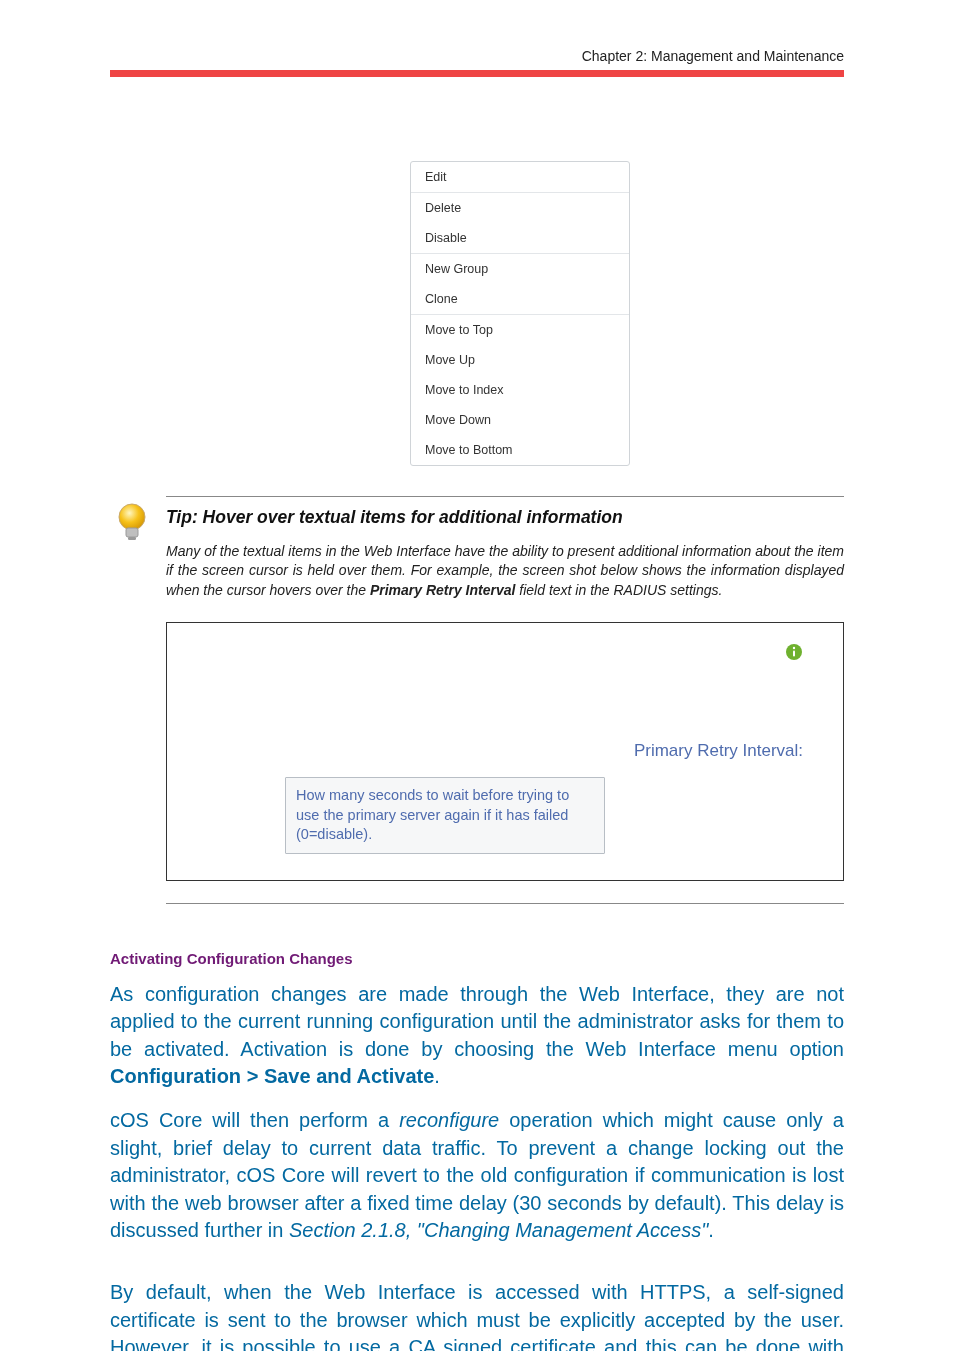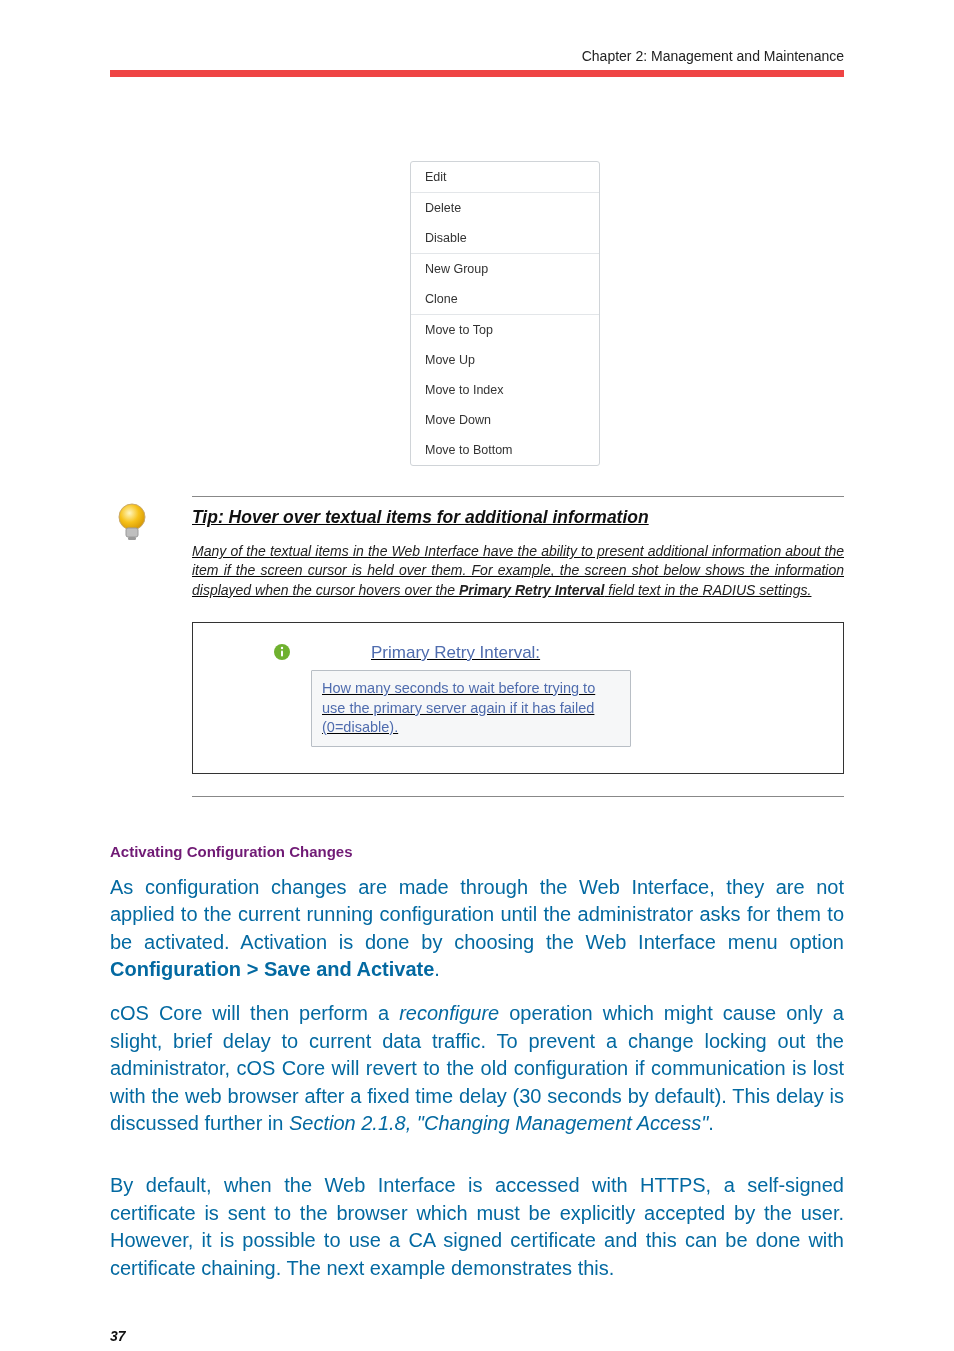--- a/index.html
+++ b/index.html
@@ -3,35 +3,35 @@
 <meta charset="utf-8">
 <style>
   * { box-sizing: border-box; margin: 0; padding: 0; }
   html, body { width: 954px; background: #fff; font-family: "Myriad Pro", "Segoe UI", Arial, sans-serif; color: #000; }
   .page { width: 954px; padding: 48px 110px 60px 110px; position: relative; }
   .runhead { text-align: right; font-size: 14px; color: #222; padding-bottom: 6px; border-bottom: 7px solid #ef4444; }
   .topgap { height: 56px; }
   .intro { margin-left: 165px; text-align: justify; font-size: 14.5px; line-height: 1.35; }
   .intro em { font-style: italic; }
   .menu-wrap { margin: 28px 0 28px 300px; }
-  .ctx-menu { width: 190px; border: 1px solid #d0d4d8; border-radius: 3px; background: #fff; font-size: 12.5px; color: #333; box-shadow: 0 0 0 rgba(0,0,0,0); }
+  .ctx-menu { width: 220px; border: 1px solid #d0d4d8; border-radius: 3px; background: #fff; font-size: 12.5px; color: #333; box-shadow: 0 0 0 rgba(0,0,0,0); }
   .ctx-menu .mi { padding: 8px 14px; }
   .ctx-menu .sep { border-top: 1px solid #e3e6e9; }
-  .tip-block { display: flex; gap: 38px; margin-top: 8px; text-decoration: underline; }
+  .tip-block { display: flex; gap: 12px; margin-top: 8px; }
   .tip-icon { width: 44px; height: 44px; flex: 0 0 44px; margin-top: 6px; }
   .tip-body { flex: 1; }
   .tip-rule-top { border-top: 1px solid #888; height: 0; margin-top: 2px; }
   .tip-title { font-size: 17.5px; font-weight: 700; font-style: italic; color: #111; margin: 10px 0 14px 0; }
   .tip-para { font-size: 14px; font-style: italic; color: #222; text-align: justify; line-height: 1.38; }
   .tip-para b { font-style: italic; font-weight: 700; }
   .tooltip-figure { margin: 22px 0 22px 0; border: 1px solid #333; padding: 20px 40px 26px 40px; }
-  .tooltip-row1 { display: flex; align-items: flex-start; gap: 80px; padding-left: 40px; }
+  .tooltip-row1 { display: flex; align-items: flex-end; gap: 80px; padding-left: 40px; flex-direction: column; }
   .info-icon { width: 18px; height: 18px; flex: 0 0 18px; }
   .pri-label { color: #4f6cae; font-size: 17px; }
-  .tooltip-box { margin: 7px 0 0 78px; width: 320px; border: 1px solid #b8bec5; background: #f6f7f8; color: #4f6cae; font-size: 14.5px; line-height: 1.35; padding: 8px 10px; border-radius: 1px; }
+  .tooltip-box { margin: 16px 0 0 78px; width: 320px; border: 1px solid #b8bec5; background: #f6f7f8; color: #4f6cae; font-size: 14.5px; line-height: 1.35; padding: 8px 10px; border-radius: 1px; }
   .tip-rule-bot { border-top: 1px solid #888; height: 0; margin-top: 6px; }
   .sect-gap { height: 46px; }
   .h3 { font-size: 15px; font-weight: 700; color: #701a75; margin-bottom: 14px; }
   .body { font-size: 20px; line-height: 1.38; text-align: justify; color: #0369a1; }
   .body b { font-weight: 700; }
   .body em { font-style: italic; }
   .p-gap { height: 16px; }
   .sect-gap2 { height: 34px; }
   .pgnum { text-align: left; font-weight: 700; font-style: italic; font-size: 14px; margin-top: 46px; color: #111; }
 </style>

